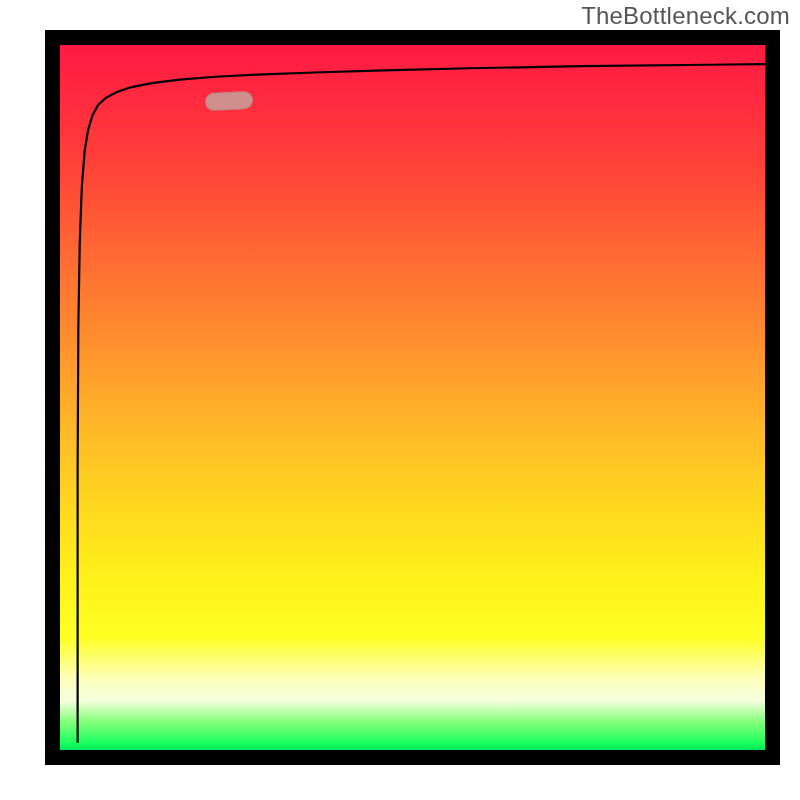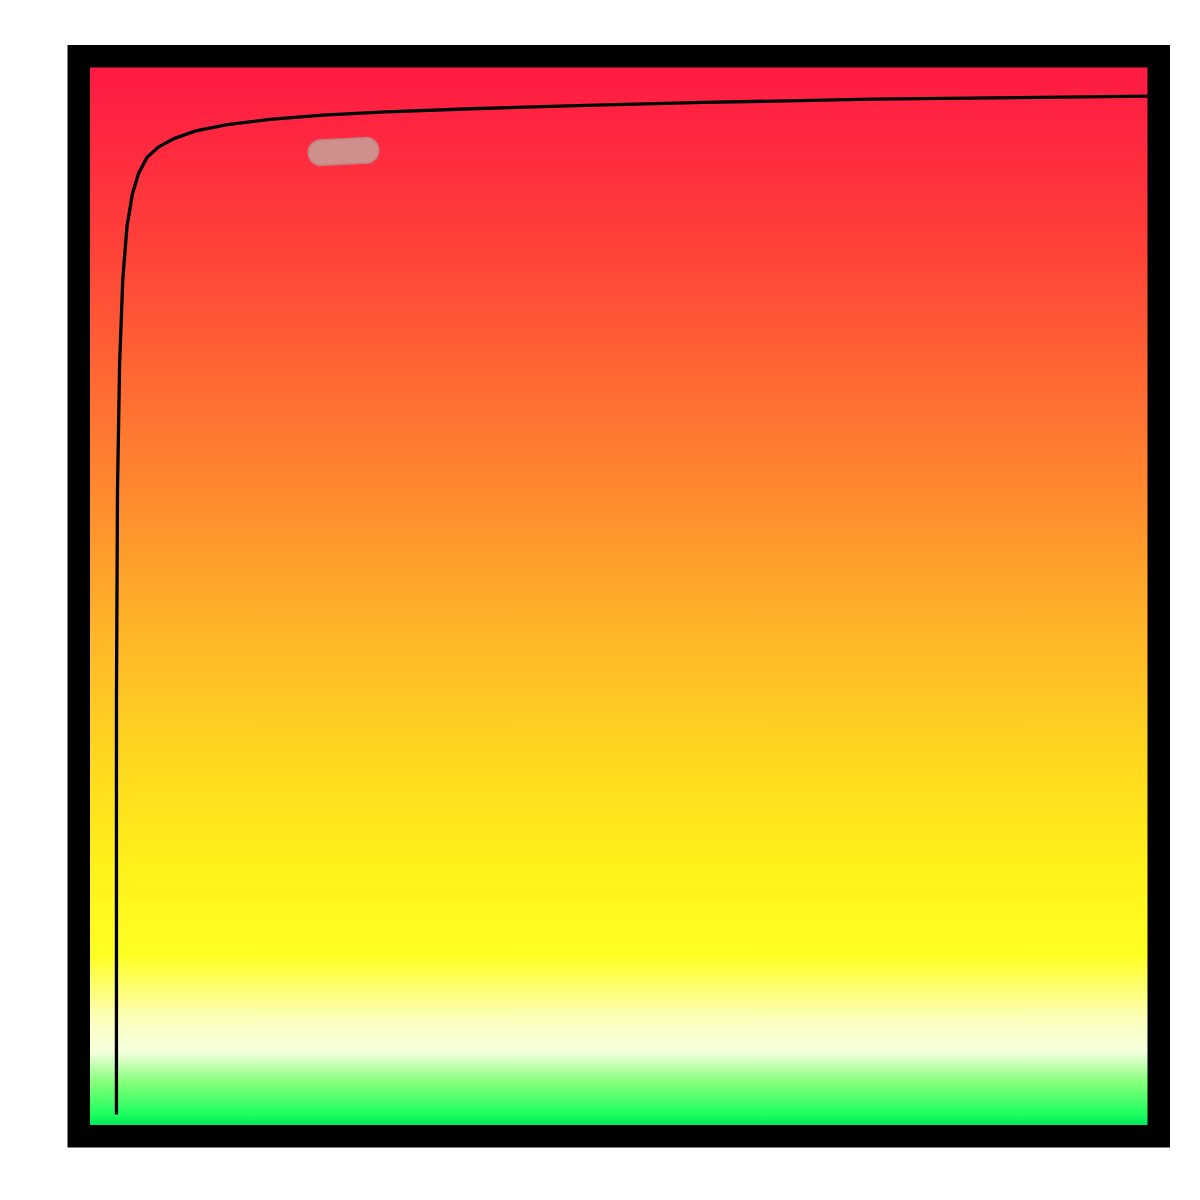--- a/index.html
+++ b/index.html
@@ -82,20 +82,21 @@
     top: 50px;
     transform: rotate(-22deg);
     box-shadow: 0 0 0 1px rgba(0,0,0,0.08) inset;
   }
 </style>
 </head>
 <body>
 
 <div class="container">
 
+  <div class="watermark">TheBottleneck.com</div>
 
   <div class="plot-frame">
     <div class="plot-inner">
 
       <svg class="curve-svg" viewBox="0 0 705 705" preserveAspectRatio="none">
         <path id="main-curve" class="curve-path" d="M17.63 697.95 L17.63 423.00 L18.33 282.00 L19.74 197.40 L21.86 141.00 L24.68 105.75 L28.20 84.60 L32.43 70.50 L38.07 59.92 L45.83 52.88 L56.40 47.24 L70.50 42.30 L91.65 38.07 L119.85 34.55 L155.10 31.73 L197.40 29.61 L253.80 27.50 L324.30 25.38 L408.90 23.26 L521.70 21.15 L648.60 19.74 L705.00 19.03"></path>
       </svg>
 
       <div id="bulge" class="bulge" style="left: 145.2px; top: 47.4px; transform: rotate(-2.9deg); background: rgb(207, 143, 140);"></div>
 

